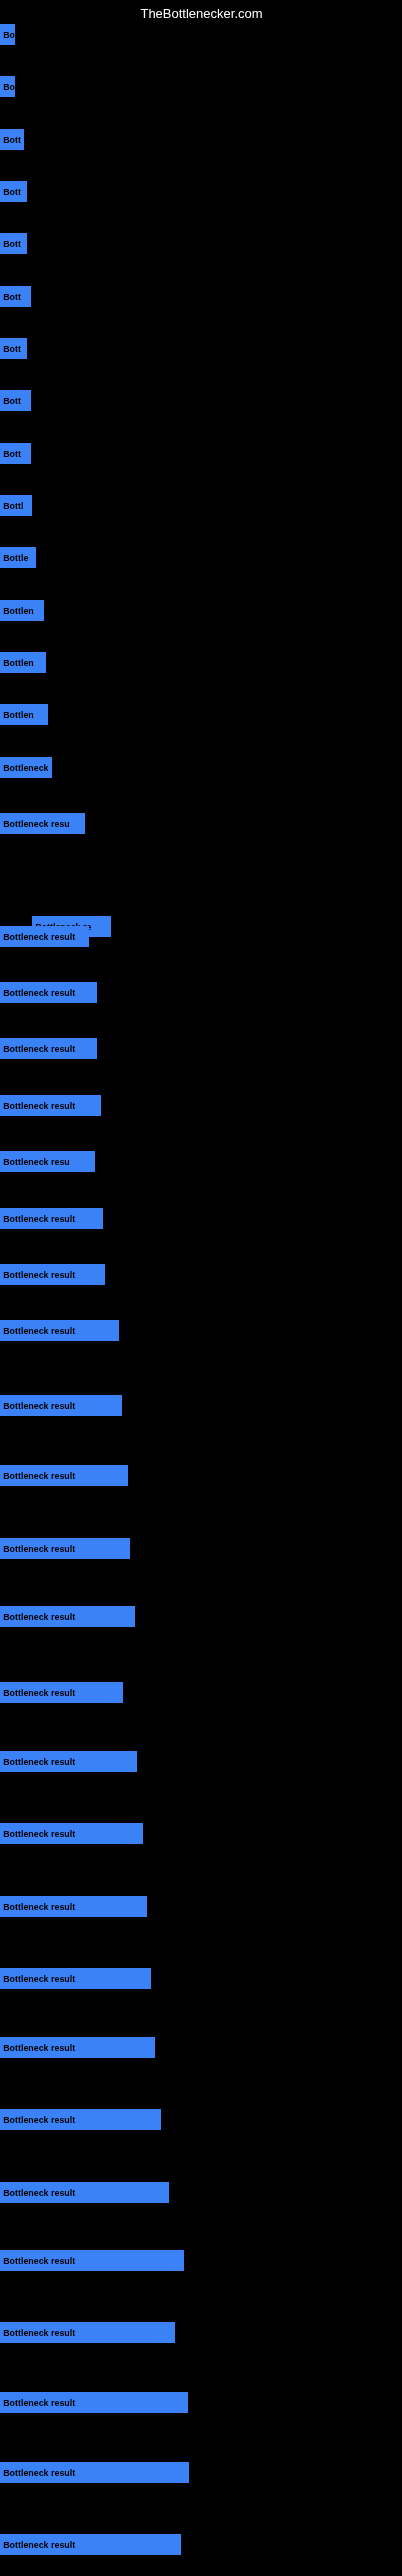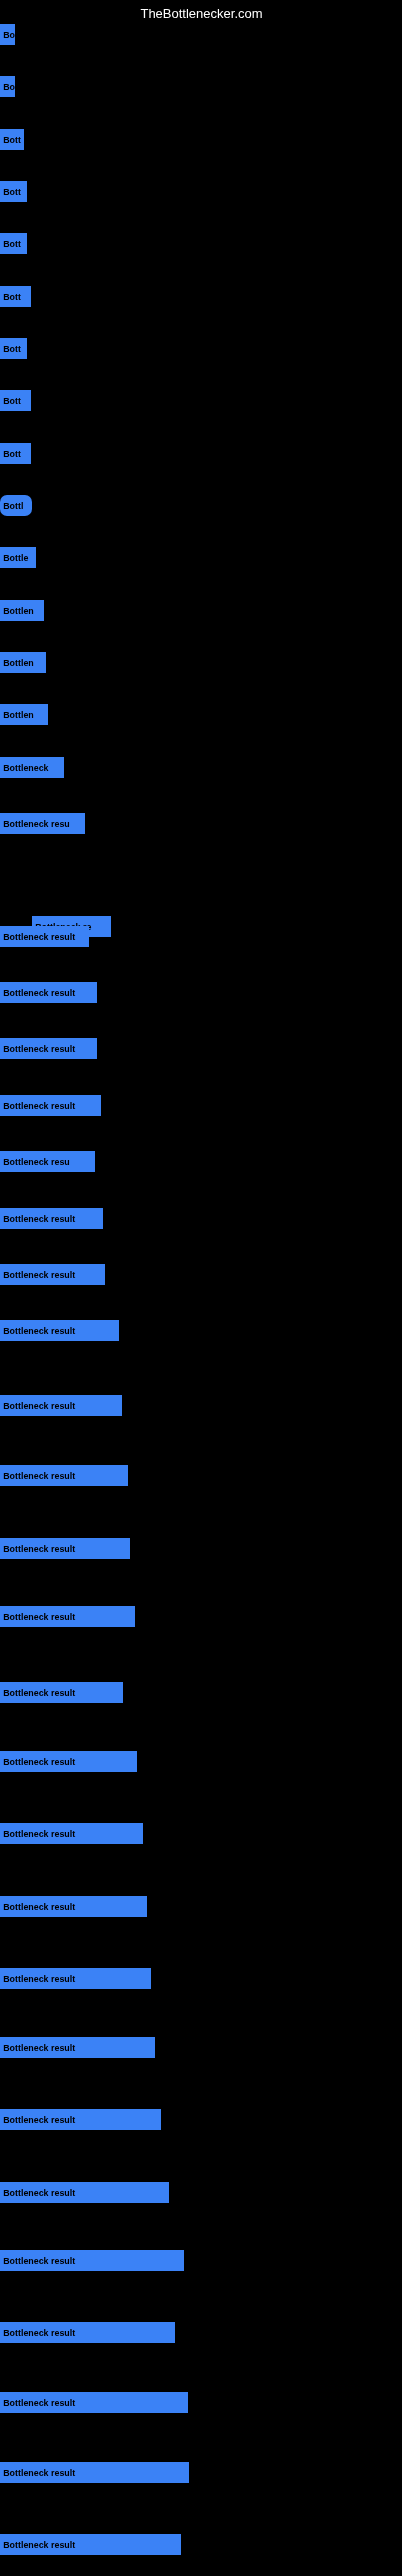--- a/index.html
+++ b/index.html
@@ -67,36 +67,36 @@
     <div class="bar-container" style="top: 338px; left: 0px;">
       <div class="bar" style="width: 26.6px;">Bott</div>
     </div>
     <div class="bar-container" style="top: 390px; left: 0px;">
       <div class="bar" style="width: 31px;">Bott</div>
     </div>
     <div class="bar-container" style="top: 443px; left: 0px;">
       <div class="bar" style="width: 31px;">Bott</div>
     </div>
     <div class="bar-container" style="top: 495px; left: 0px;">
-      <div class="bar" style="width: 32px; border-radius: 7px;">Bottl</div>
+      <div class="bar" style="width: 32px;">Bottl</div>
     </div>
     <div class="bar-container" style="top: 547px; left: 0px;">
       <div class="bar" style="width: 36px;">Bottle</div>
     </div>
     <div class="bar-container" style="top: 600px; left: 0px;">
       <div class="bar" style="width: 44px;">Bottlen</div>
     </div>
     <div class="bar-container" style="top: 652px; left: 0px;">
       <div class="bar" style="width: 46px;">Bottlen</div>
     </div>
     <div class="bar-container" style="top: 704px; left: 0px;">
       <div class="bar" style="width: 48px;">Bottlen</div>
     </div>
     <div class="bar-container" style="top: 757px; left: 0px;">
-      <div class="bar" style="width: 64px;">Bottleneck</div>
+      <div class="bar" style="width: 52px;">Bottleneck</div>
     </div>
     <div class="bar-container" style="top: 813px; left: 0px;">
       <div class="bar" style="width: 85px;">Bottleneck resu</div>
     </div>
     <div class="bar-container" style="top: 916px; left: 0px; margin-left: 32px;">
       <div class="bar" style="width: 79px;">Bottleneck re</div>
     </div>
     <div class="bar-container" style="top: 926px; left: 0px;">
       <div class="bar" style="width: 89px;">Bottleneck result</div>
     </div>

